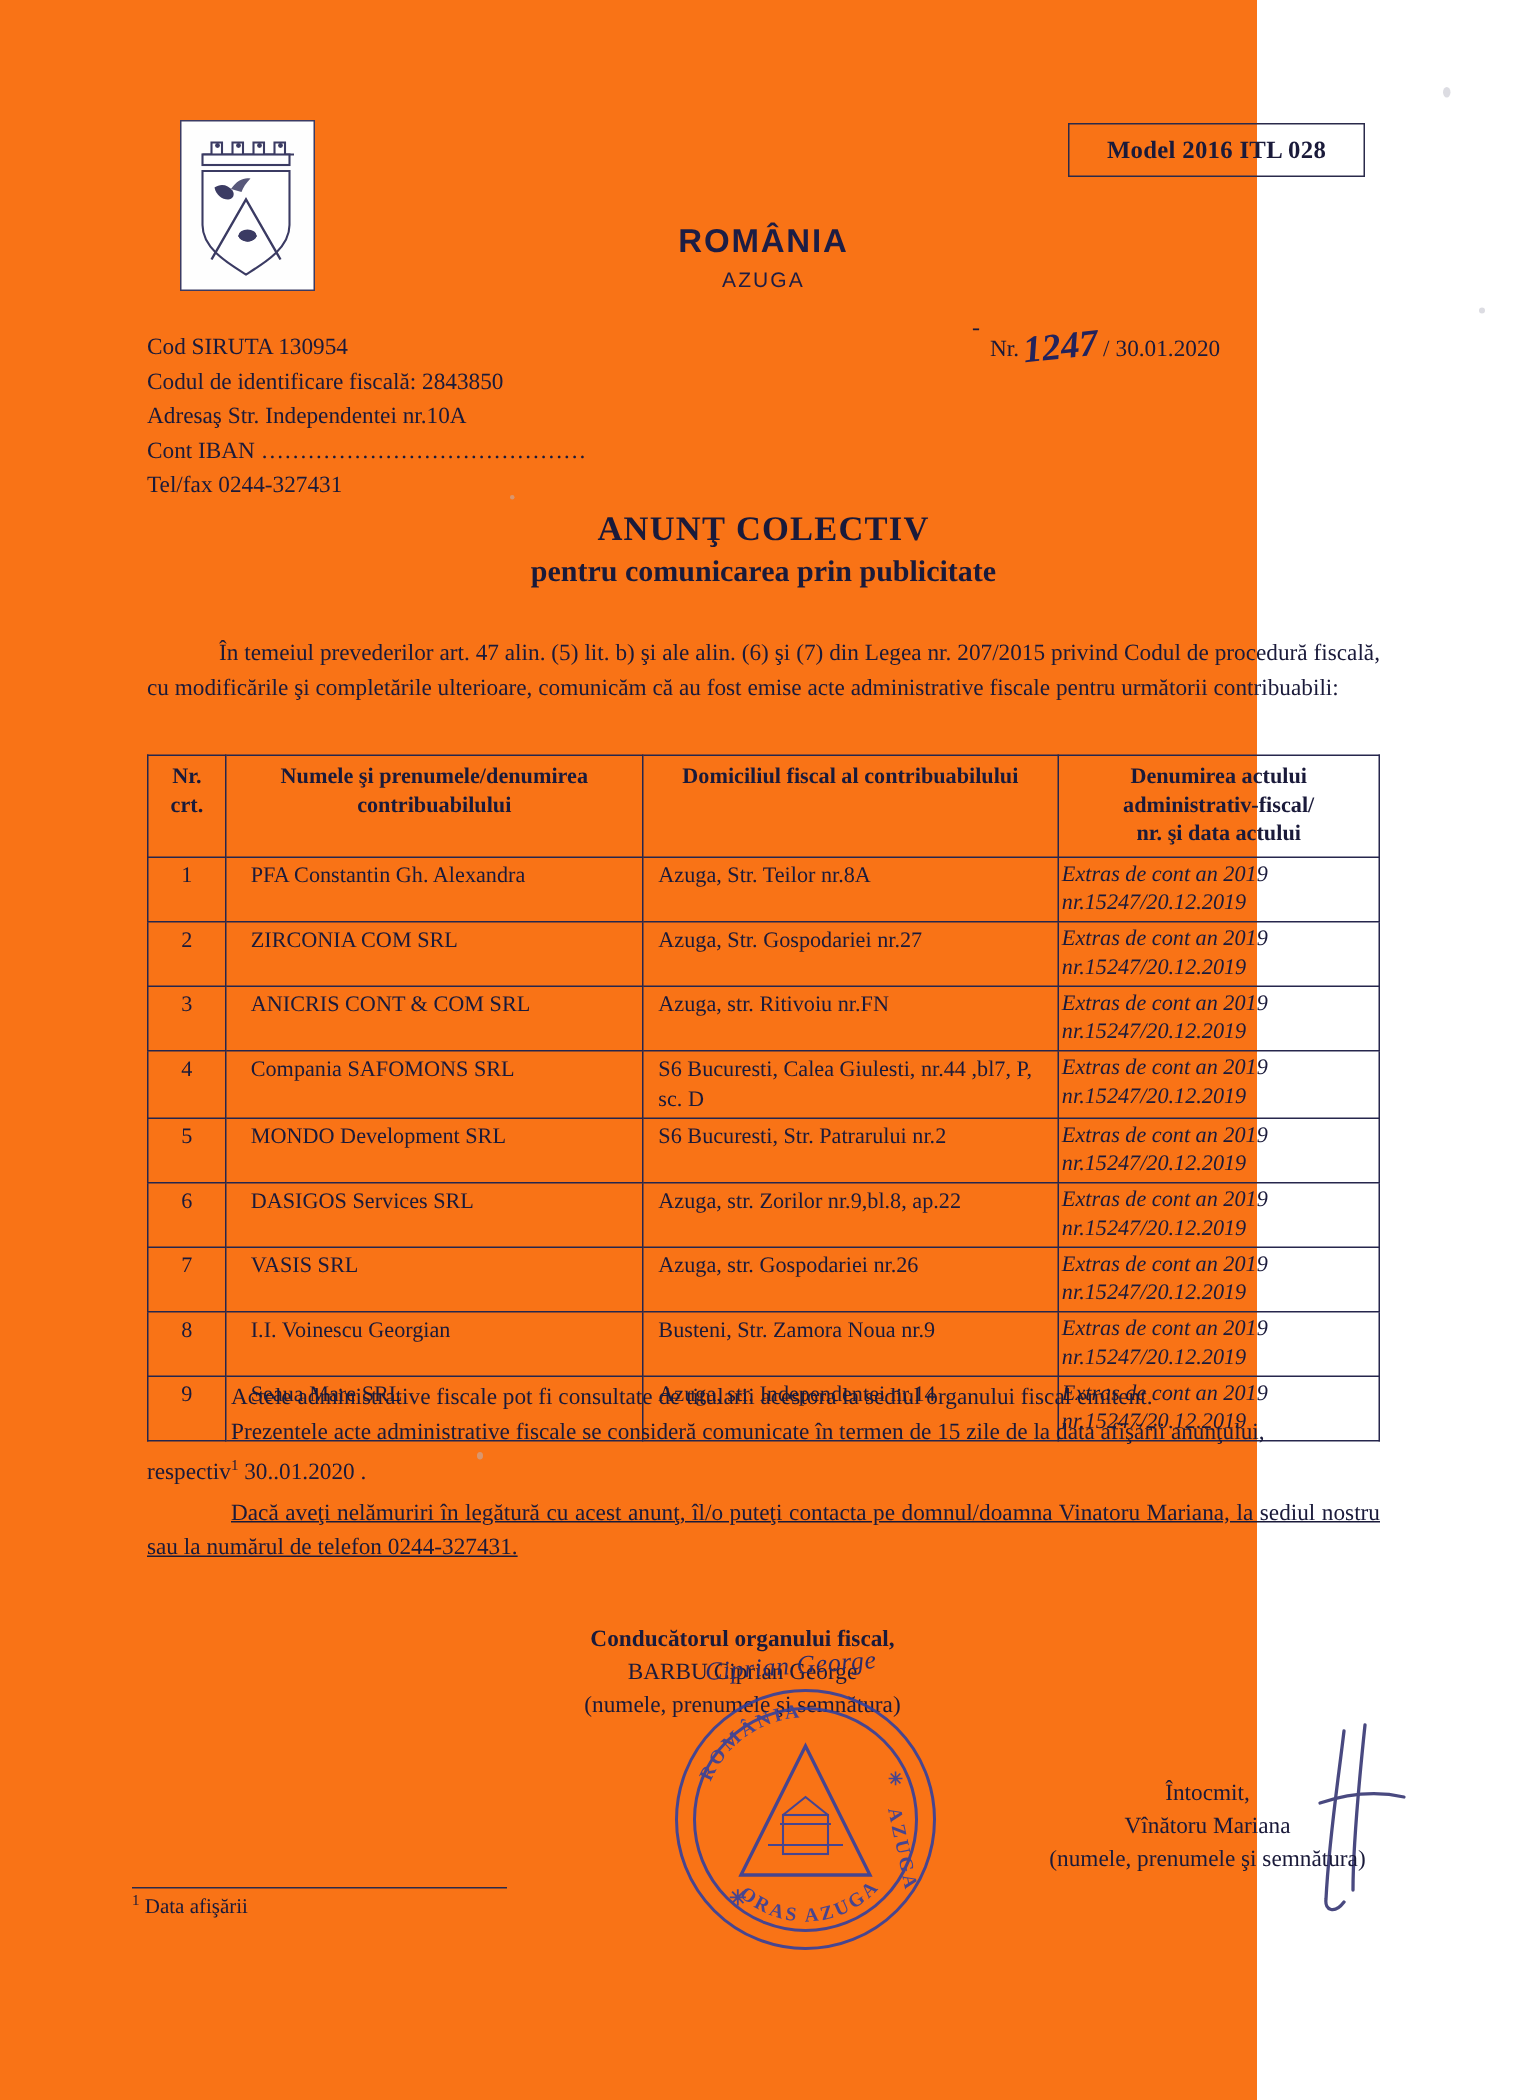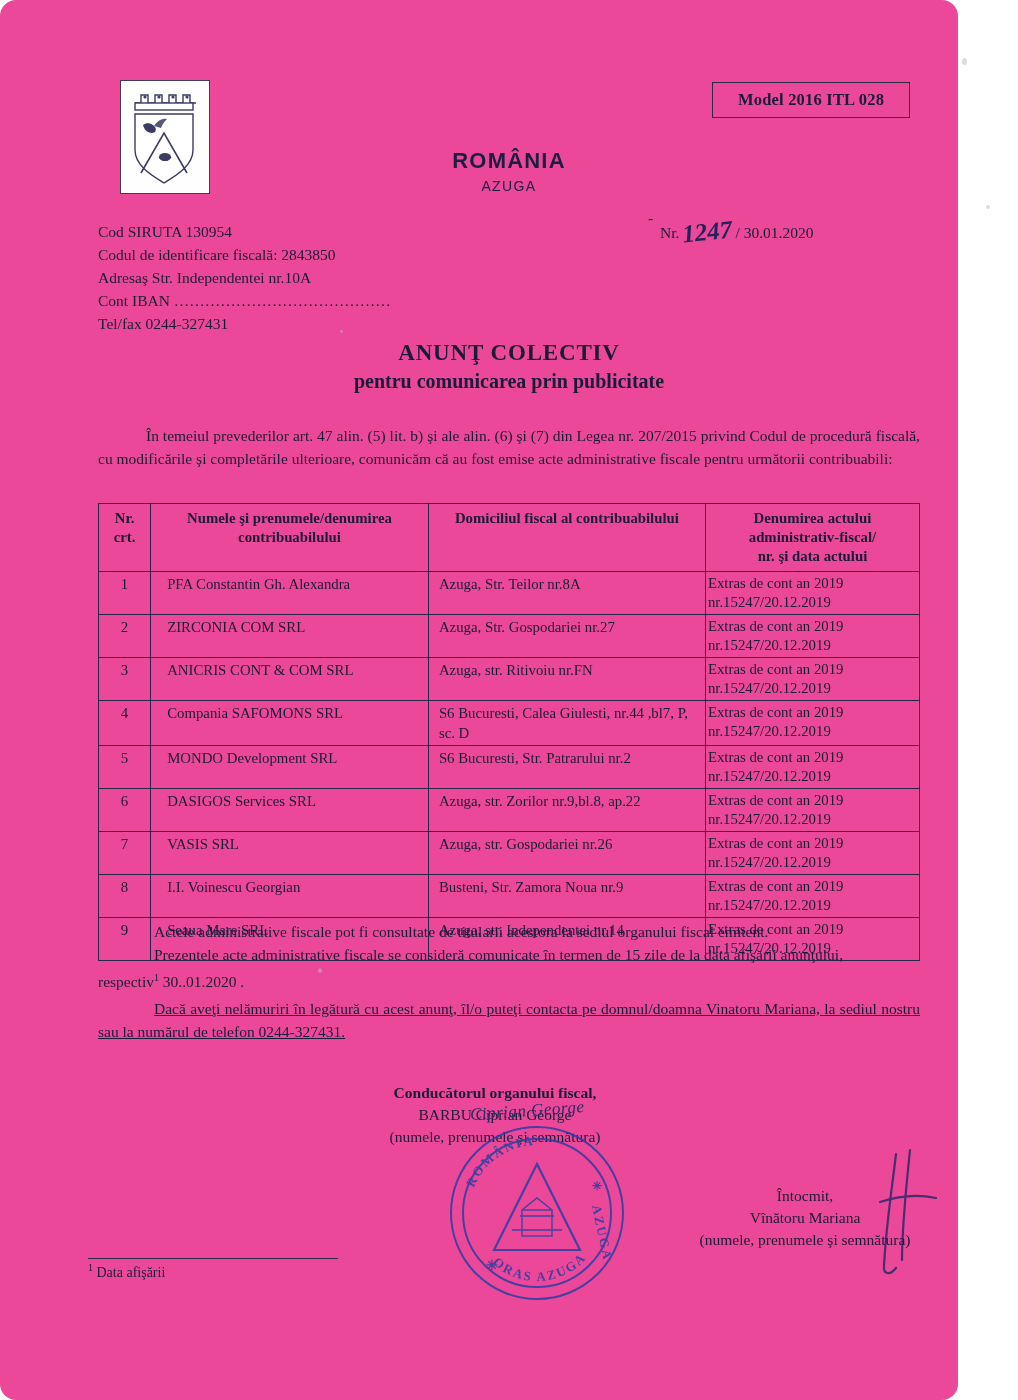--- a/index.html
+++ b/index.html
@@ -10,24 +10,23 @@
   body {
     width: 1018px;
     height: 1400px;
     font-family: "Liberation Serif", serif;
     color: #1a1a3a;
     position: relative;
     overflow: hidden;
   }
   .page {
     position: relative;
-    width: 958px;
+    width: 838px;
     height: 1400px;
-    background: #ec4899;
-    border-radius: 16px;
+    background: #f97316;
   }
 
   
   .model-box {
     position: absolute;
     top: 82px;
     left: 712px;
     width: 196px;
     height: 34px;
     border: 1.5px solid #2a2a4a;
@@ -155,21 +154,21 @@
   }
   table.contrib thead th {
     text-align: center;
     font-weight: bold;
     line-height: 19px;
     padding: 5px 4px;
   }
   table.contrib td.c-nr { text-align: center; width: 42px; }
   table.contrib td.c-name { width: 272px; padding-left: 16px; }
   table.contrib td.c-dom { width: 282px; padding-left: 10px; }
-  table.contrib td.c-act { width: 216px; padding-left: 2px; line-height: 19px; }
+  table.contrib td.c-act { width: 216px; padding-left: 2px; line-height: 19px; font-style: italic; }
   table.contrib tbody td { height: 19px; line-height: 20px; }
 
   
   .p1 {
     position: absolute;
     top: 920px;
     left: 98px;
     width: 822px;
     font-size: 15.5px;
     line-height: 23px;

